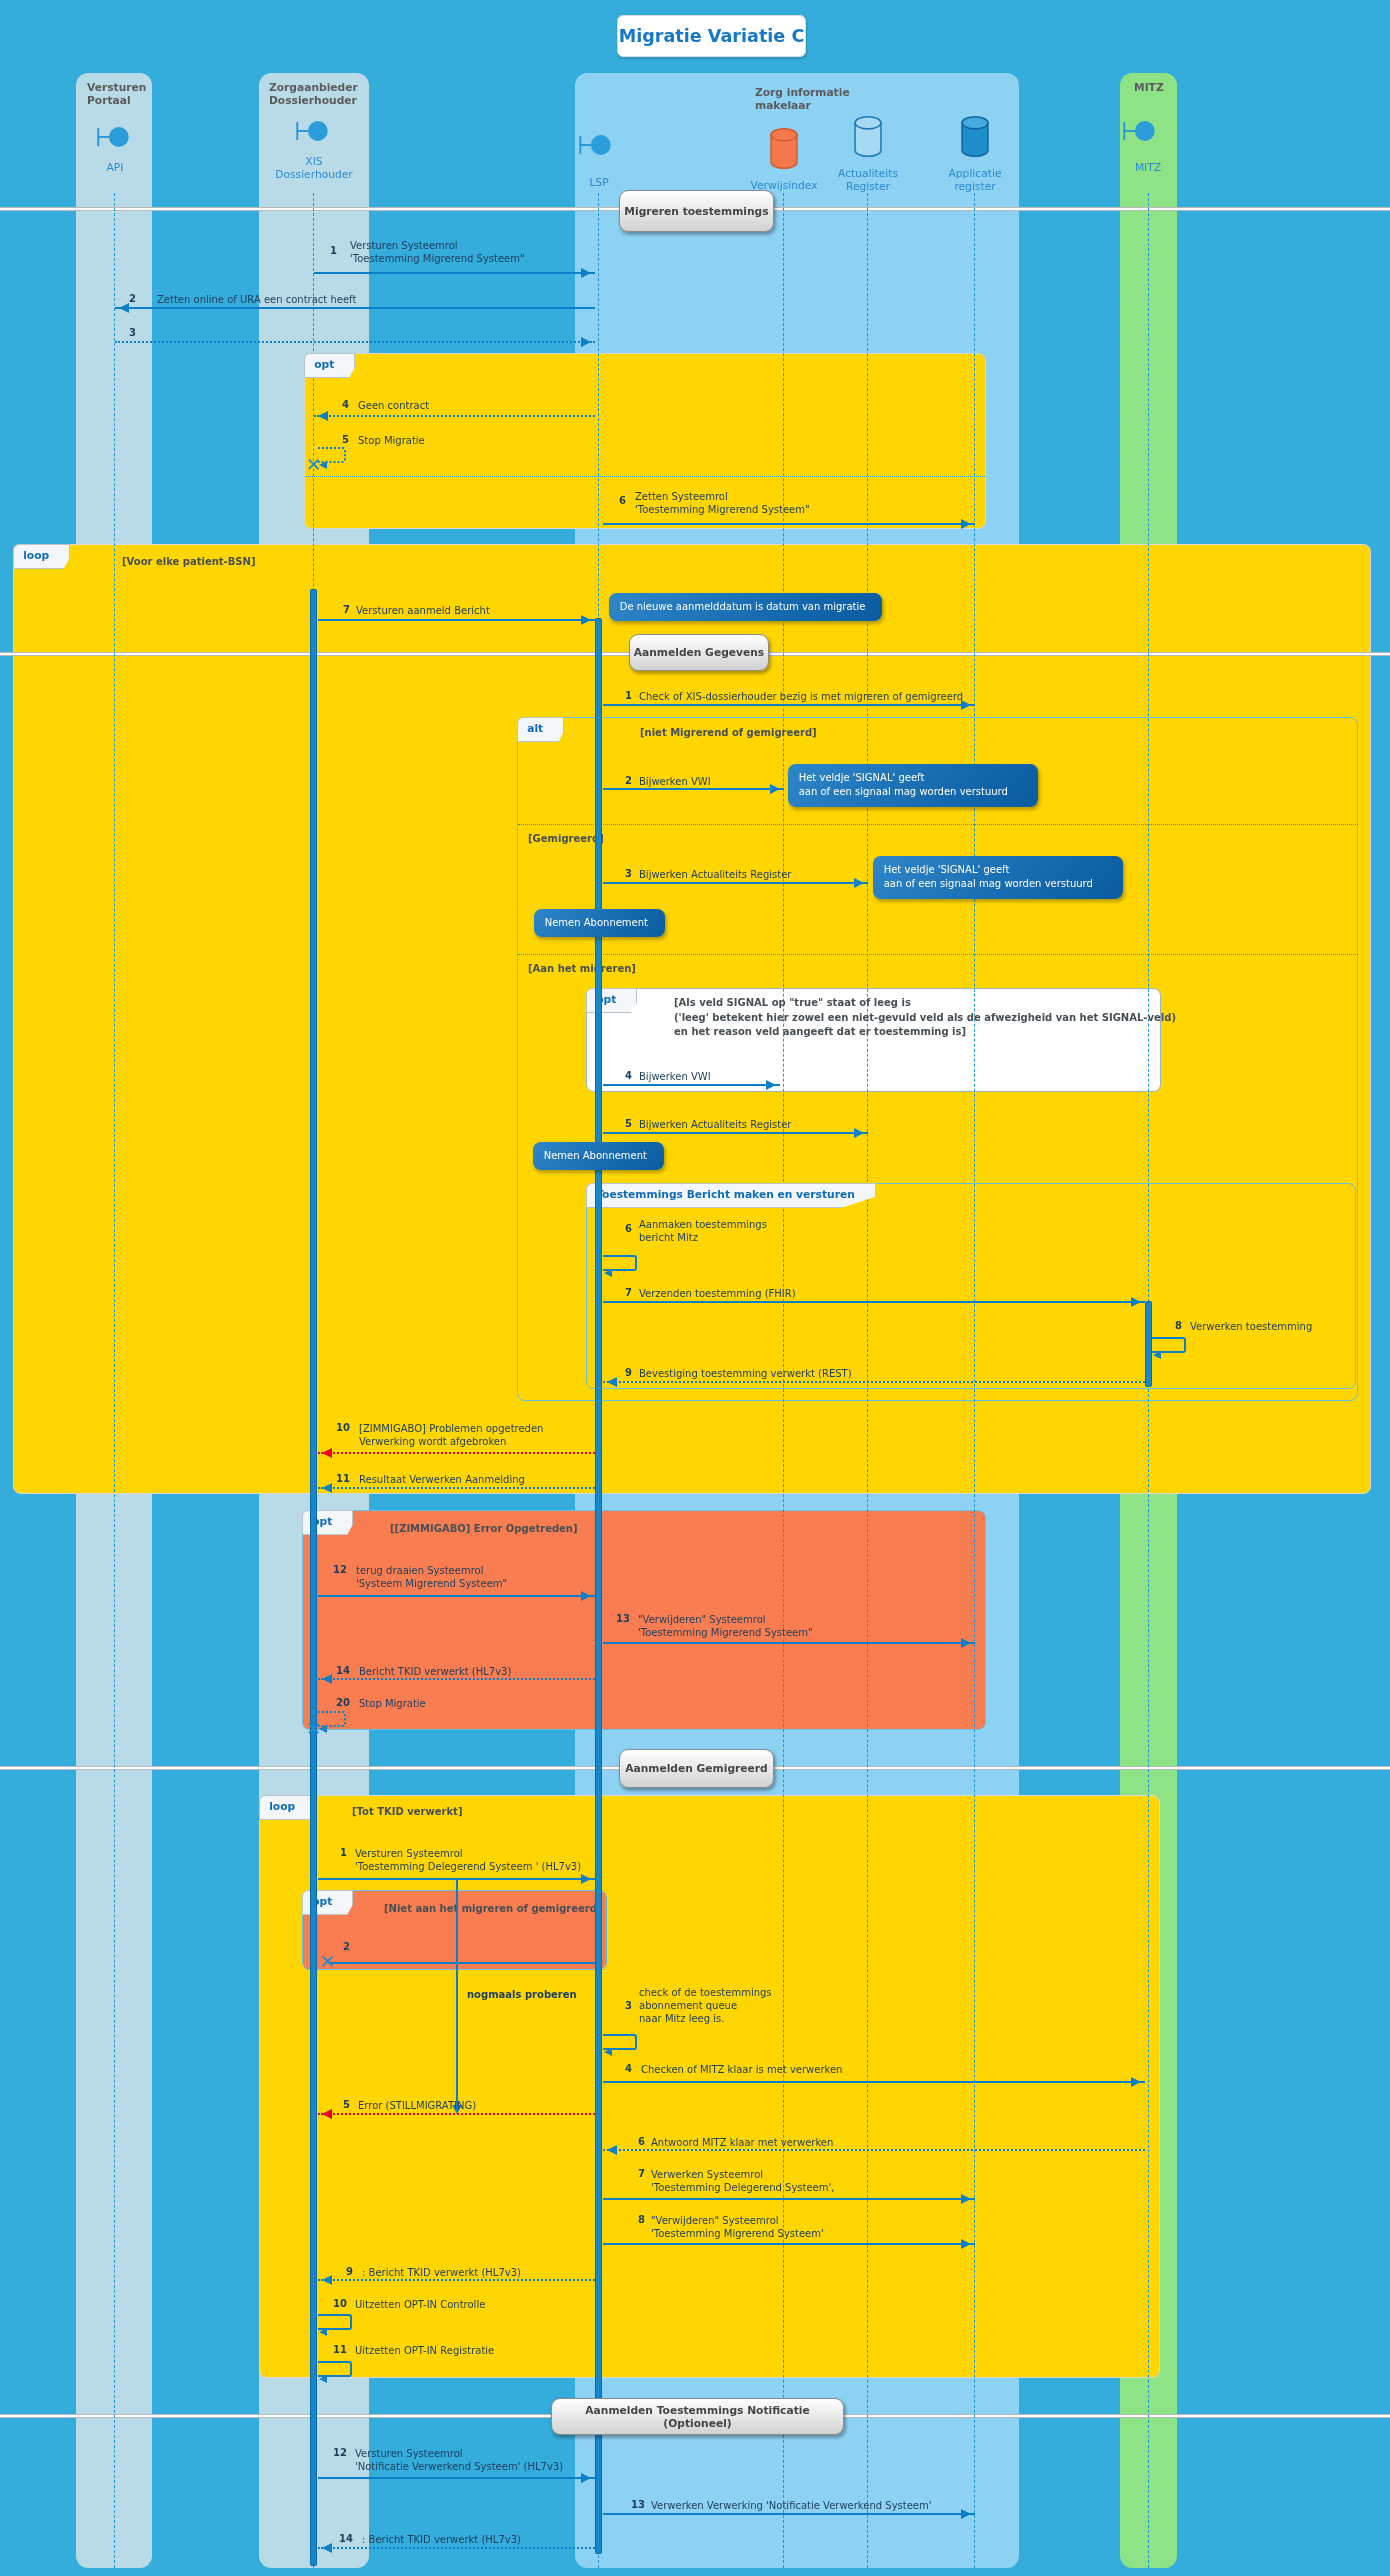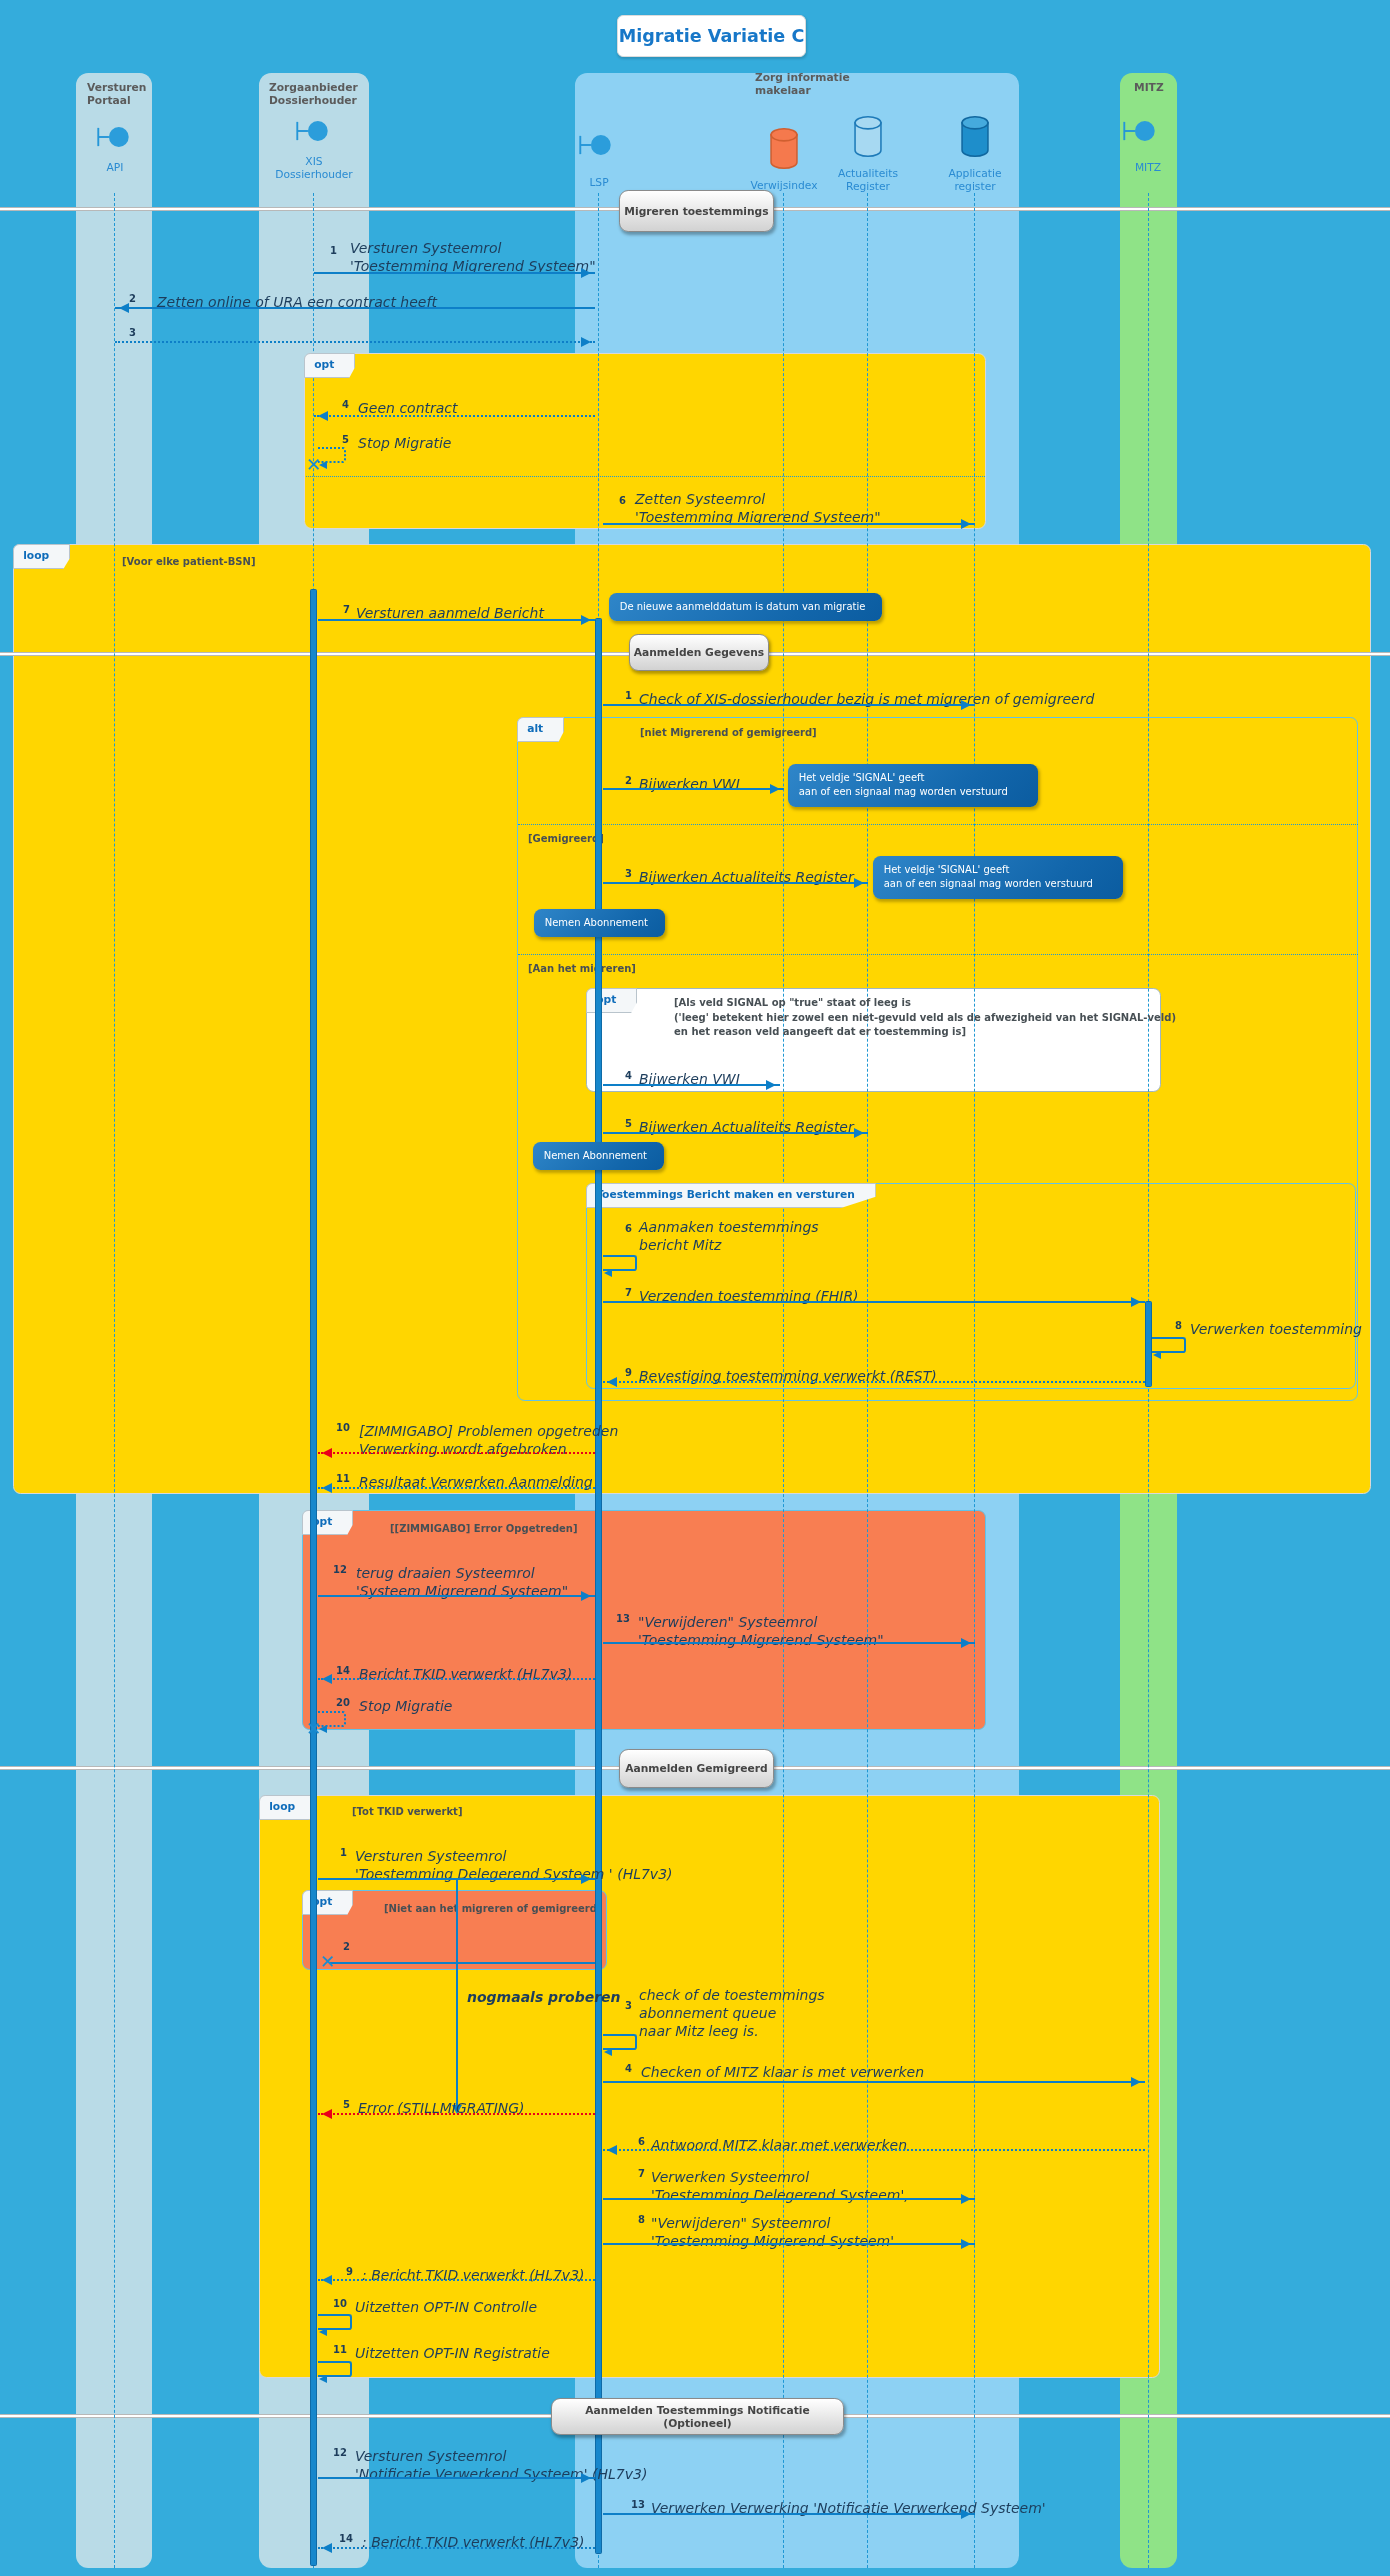--- a/index.html
+++ b/index.html
@@ -34,21 +34,21 @@
   .arrow{position:absolute;height:0;border-top:2.3px solid #0d7fc8;}
   .arrow.dot{border-top-style:dotted;}
   .arrow.red{border-top-color:#ea0019;}
   .arrow.r::after{content:"";position:absolute;right:-0.8px;top:-6.5px;width:0;height:0;border:5.4px solid transparent;border-left:10px solid #0d7fc8;}
   .arrow.l::before{content:"";position:absolute;left:-0.8px;top:-6.5px;width:0;height:0;border:5.4px solid transparent;border-right:10px solid #0d7fc8;}
   .arrow.red.l::before{border-right-color:#ea0019;}
   .selfloop{position:absolute;width:32px;height:12.2px;border:2.3px solid #0d7fc8;border-left:none;border-radius:0 3.1px 3.1px 0;}
   .selfloop::after{content:"";position:absolute;left:-3.1px;bottom:-7.6px;width:0;height:0;border:4.6px solid transparent;border-right:8.4px solid #0d7fc8;}
   .selfloop.dotted{border-style:dotted;border-left:none;}
   .mnum{position:absolute;width:20px;text-align:right;font-weight:bold;font-size:10px;color:#1d3d5c;}
-  .mtxt{position:absolute;font-size:14px;color:#1d3d5c;white-space:pre-line;line-height:1.3;font-style:italic;}
+  .mtxt{position:absolute;font-size:10px;color:#1d3d5c;white-space:pre-line;line-height:1.3;}
   .xmark{position:absolute;color:#1b8bd0;font-size:18.4px;font-weight:bold;line-height:1;}
   .vline{position:absolute;width:2.3px;background:#0d7fc8;}
   .varrow{position:absolute;width:0;height:0;border:5.4px solid transparent;border-top:9.2px solid #0d7fc8;}
 </style>
 </head>
 <body>
 
 <div id="stage">
 
   <div class="col" style="left:76px;width:76px;background:#b9dbe7"></div>
@@ -75,21 +75,21 @@
   <div class="lifeline" style="left:598px"></div>
   <div class="lifeline" style="left:783px"></div>
   <div class="lifeline" style="left:867px"></div>
   <div class="lifeline" style="left:974px"></div>
   <div class="lifeline" style="left:1148px"></div>
 
   <div class="colhead" style="left:87px;top:81px">Versturen
 Portaal</div>
   <div class="colhead" style="left:269px;top:81px">Zorgaanbieder
 Dossierhouder</div>
-  <div class="colhead" style="left:755px;top:71px">Zorg informatie
+  <div class="colhead" style="left:755px;top:86px">Zorg informatie
 makelaar</div>
   <div class="colhead" style="left:1134px;top:81px">MITZ</div>
 
   <svg class="icon" style="left:96px;top:124px" width="35" height="26" viewBox="0 0 46 34">
       <line x1="3" y1="5" x2="3" y2="29" stroke="#2496d8" stroke-width="2.5"></line>
       <line x1="3" y1="17" x2="17" y2="17" stroke="#2496d8" stroke-width="2.5"></line>
       <circle cx="30" cy="17" r="13" fill="#2b9ddb"></circle>
     </svg>
   <svg class="icon" style="left:295px;top:118px" width="35" height="26" viewBox="0 0 46 34">
       <line x1="3" y1="5" x2="3" y2="29" stroke="#2496d8" stroke-width="2.5"></line>

